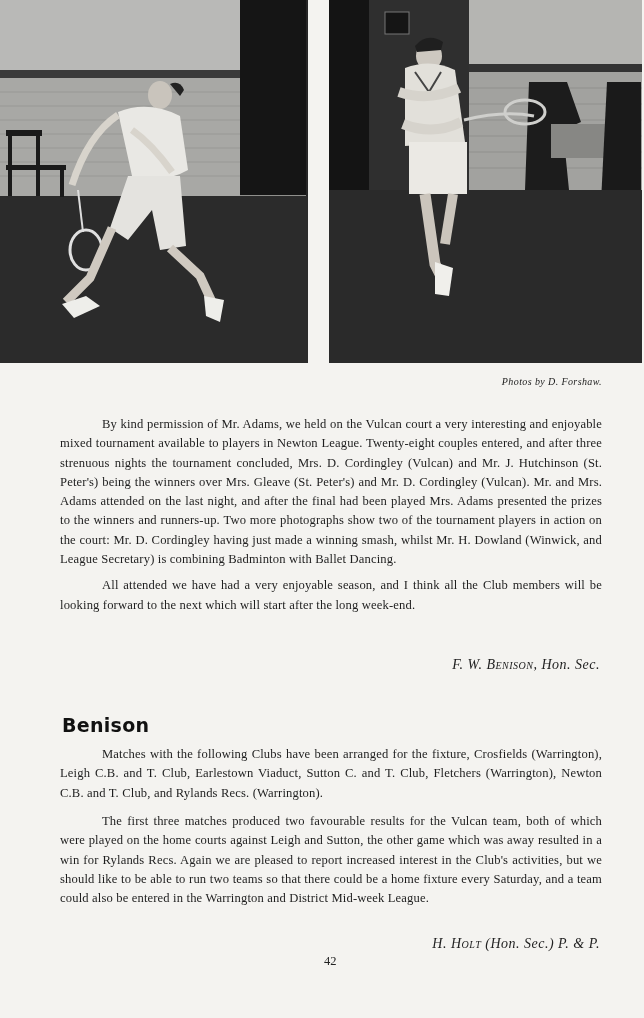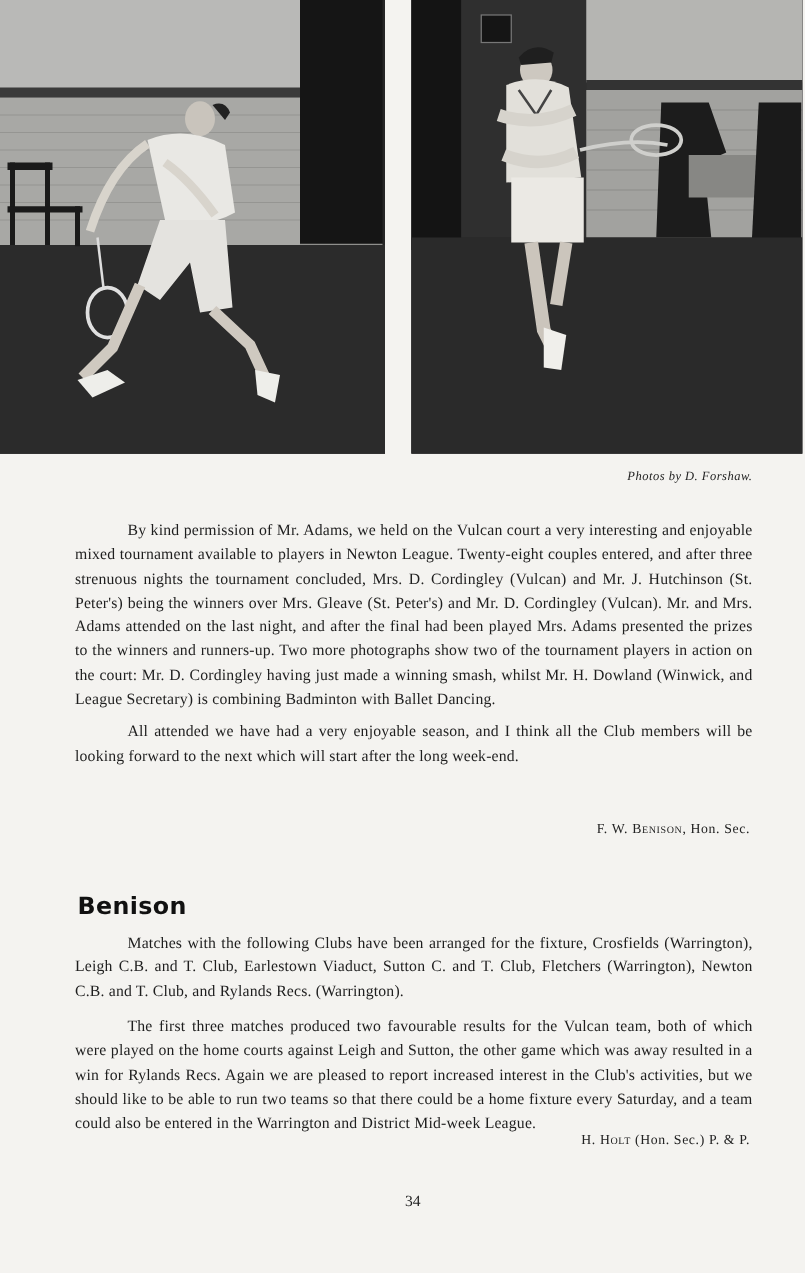--- a/index.html
+++ b/index.html
@@ -20,34 +20,34 @@
     position: absolute; left: 60px; width: 542px;
     font-size: 12.6px; line-height: 19.3px; letter-spacing: 0.15px;
     text-align: justify; color: #1e1e1e;
   }
   .text-block p { text-indent: 42px; }
   .text-block p + p { margin-top: 7px; }
 
   #badminton-text { top: 415px; }
 
   .signature {
-    position: absolute; right: 44px; font-size: 11px; letter-spacing: 0.5px; color: #222;
+    position: absolute; right: 44px; font-size: 14px; letter-spacing: 0.5px; color: #222; font-style: italic;
   }
   .sc { font-variant: small-caps; }
   #sig-benison { top: 657px; }
 
   .section-heading {
     position: absolute; left: 62px; top: 714px;
     font-family: "DejaVu Sans", "Liberation Sans", sans-serif;
     font-weight: bold; font-size: 19px; letter-spacing: 0.3px; color: #111;
   }
 
   #tennis-text-1 { top: 745px; }
   #tennis-text-2 { top: 812px; font-family: Liberation Serif, serif; }
-  #sig-holt { top: 906px; margin-left: 38px; }
+  #sig-holt { top: 936px; margin-left: 38px; }
 
   .page-number {
     position: absolute; left: 324px; top: 954px; font-size: 12.5px; color: #222;
   }
 </style>
 </head>
 <body>
 
 <div class="photo" id="photo-left">
   <svg viewBox="0 0 308 363" preserveAspectRatio="none">
@@ -145,13 +145,13 @@
 
 <div class="text-block" id="tennis-text-2">
   <p>The first three matches produced two favourable results for the Vulcan team, both of which were played on the home courts against Leigh and Sutton, the other game which was away resulted in a win for Rylands Recs.  Again we are pleased to report increased interest in the Club's activities, but we should like to be able to run two teams so that there could be a home fixture every Saturday, and a team could also be entered in the Warrington and District Mid-week League.</p>
 </div>
 
 <div class="signature" id="sig-holt">
   <span>H.</span>
   <span class="sc">Holt</span><span> (Hon. Sec.) P. &amp; P.</span>
 </div>
 
-<div class="page-number">34</div>
+<div class="page-number">42</div>
 
 </body></html>

